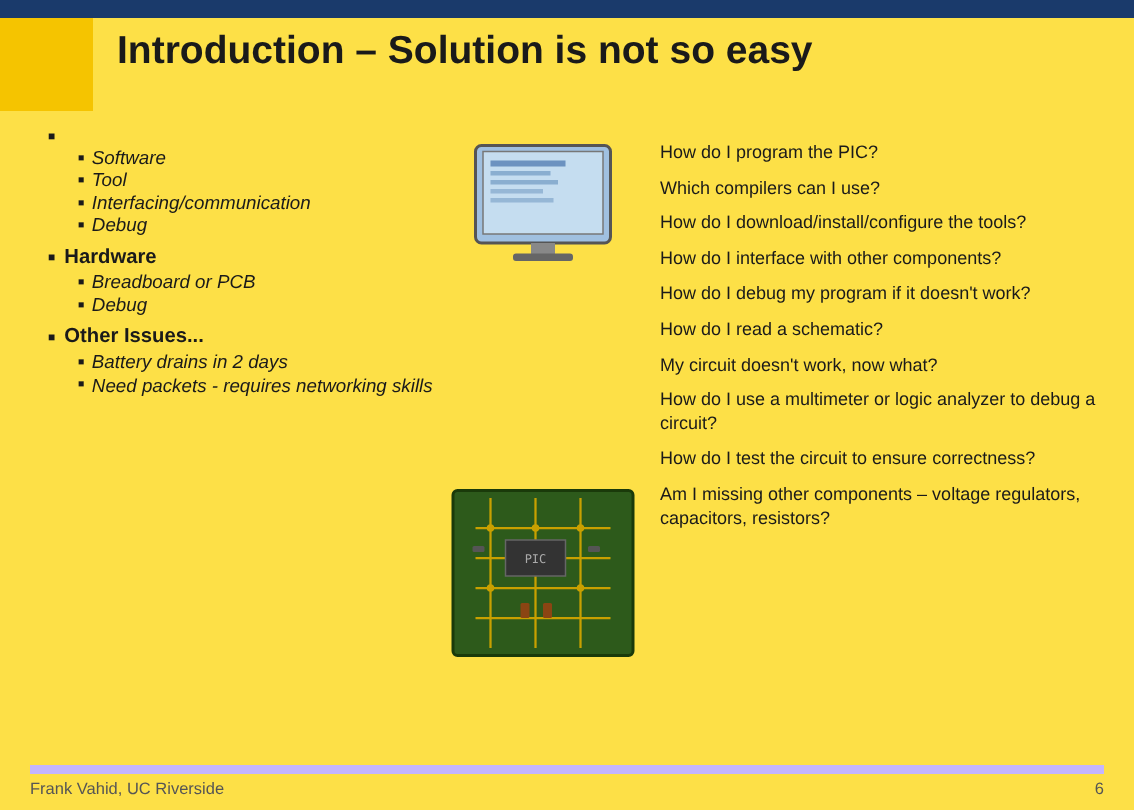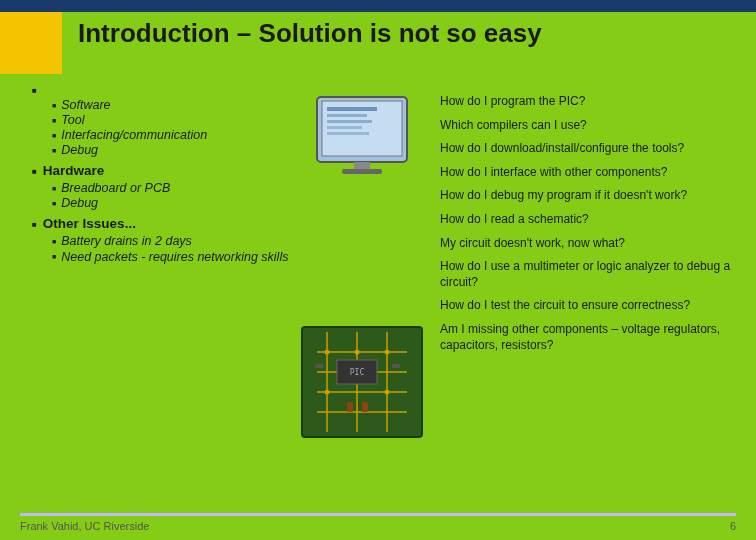--- a/index.html
+++ b/index.html
@@ -9,21 +9,21 @@
       height: 540px;
       background: #ffffff;
       font-family: Arial, sans-serif;
       overflow: hidden;
       position: relative;
     }
 
     .slide {
       width: 756px;
       height: 540px;
-      background: #84cc16;
+      background: #fde047;
       position: relative;
     }
 
     
     .top-bar {
       position: absolute;
       top: 0;
       left: 0;
       width: 756px;
       height: 12px;
@@ -152,21 +152,21 @@
     .footer {
       position: absolute;
       bottom: 8px;
       left: 20px;
       right: 20px;
       display: flex;
       justify-content: space-between;
       align-items: center;
       font-size: 11px;
       color: #555;
-      border-top: 3px solid #c4b5fd;
+      border-top: 6px solid #c4b5fd;
       padding-top: 4px;
     }
 
     
     .monitor-svg {
       width: 110px;
       height: 100px;
     }
 
     

